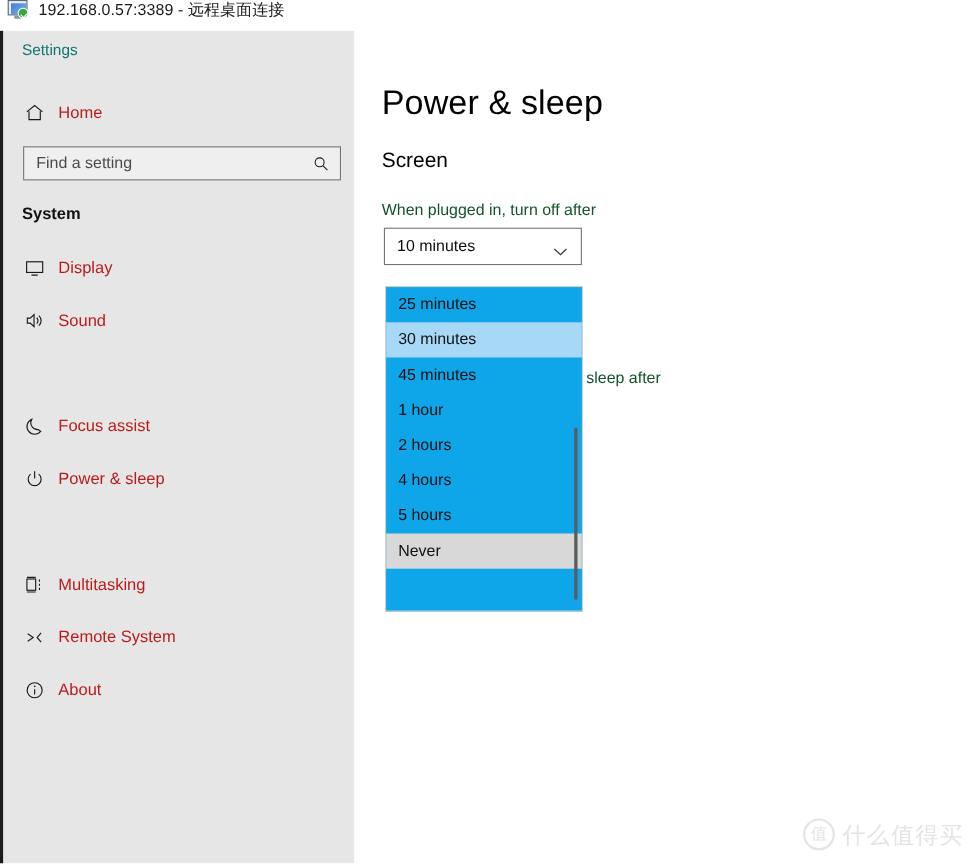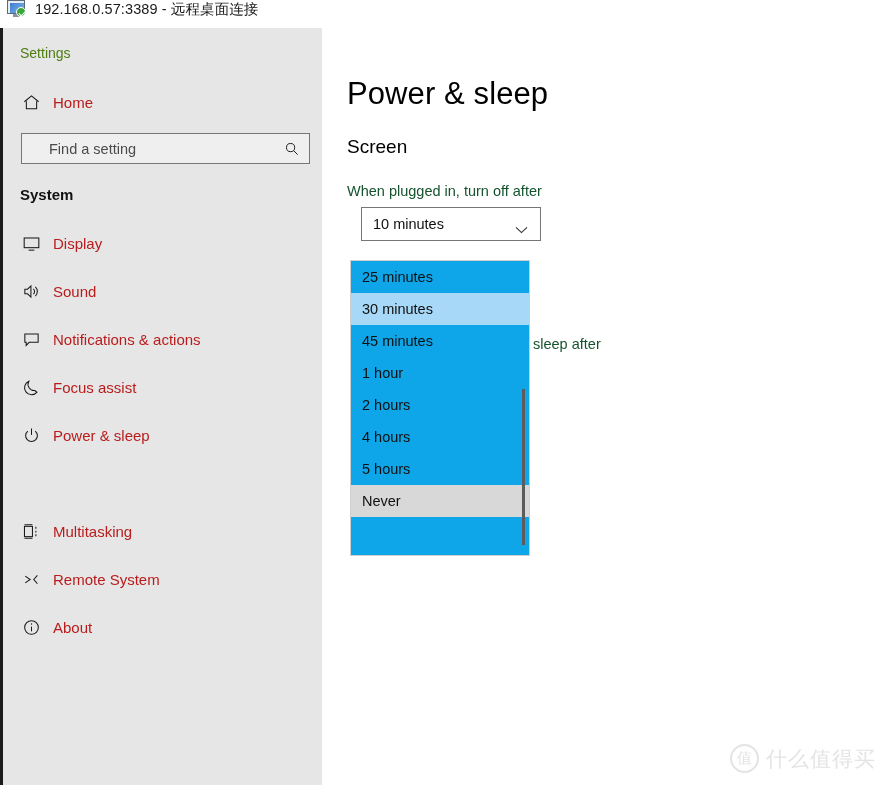--- a/index.html
+++ b/index.html
@@ -91,22 +91,21 @@
     position: absolute;
     left: 0; top: 0;
     width: 319px;
     height: 757px;
     background: #e6e6e6;
   }
   #settings-caption {
     position: absolute;
     left: 17px; top: 9px;
     font-size: 14px;
-    color: #4d7c0f;
-    margin-top: 8px;
+    color: #0f766e;
   }
   .nav-row {
     position: absolute;
     left: 0;
     width: 319px;
     height: 38px;
     display: flex;
     align-items: center;
     cursor: default;
   }
@@ -138,21 +137,20 @@
 
   #search-box {
     position: absolute;
     left: 18px; top: 105px;
     width: 289px; height: 31px;
     background: #efefef;
     border: 1px solid #767676;
     box-sizing: border-box;
     display: flex;
     align-items: center;
-    padding-left: 16px;
   }
   #search-input {
     border: none;
     outline: none;
     background: transparent;
     font-family: "Liberation Sans", sans-serif;
     font-size: 14.5px;
     color: #4b4b4b;
     padding: 0 0 0 11px;
     width: 250px;
@@ -201,21 +199,21 @@
     left: 22px;
     font-size: 14.5px;
     color: #14532d;
     white-space: nowrap;
   }
   #label-screen-off { top: 155px; }
   #label-sleep-after { top: 308px; }
 
   #combo-screen {
     position: absolute;
-    left: 36px; top: 179px;
+    left: 24px; top: 179px;
     width: 180px; height: 34px;
     background: #ffffff;
     border: 1px solid #767676;
     box-sizing: border-box;
     display: flex;
     align-items: center;
     cursor: default;
   }
   #combo-screen .combo-value {
     font-size: 14.5px;
@@ -358,28 +356,20 @@
       <span class="nav-icon">
         <svg width="19" height="19" viewBox="0 0 20 20" fill="none" stroke="currentColor" stroke-width="1.1">
           <path d="M3 7.6 H5.8 L9.4 4.2 V15.8 L5.8 12.4 H3 Z"></path>
           <path d="M12 7.2 A3.8 3.8 0 0 1 12 12.8"></path>
           <path d="M14 5.2 A6.4 6.4 0 0 1 14 14.8"></path>
         </svg>
       </span>
       <span class="nav-label">Sound</span>
     </div>
 
-    <div class="nav-row" style="top:292px">
-      <span class="nav-icon">
-        <svg width="19" height="19" viewBox="0 0 20 20" fill="none" stroke="currentColor" stroke-width="1.1">
-          <path d="M3 4.2 H17 V13 H7.6 L4.4 16.2 V13 H3 Z"></path>
-        </svg>
-      </span>
-      <span class="nav-label">Notifications &amp; actions</span>
-    </div>
 
     <div class="nav-row" style="top:340px">
       <span class="nav-icon">
         <svg width="19" height="19" viewBox="0 0 20 20" fill="none" stroke="currentColor" stroke-width="1.1">
           <path d="M13.6 13.2 A6.6 6.6 0 0 1 7.2 3.4 A7.4 7.4 0 1 0 15.8 14.9 A6.6 6.6 0 0 1 13.6 13.2 Z"></path>
         </svg>
       </span>
       <span class="nav-label">Focus assist</span>
     </div>
 

